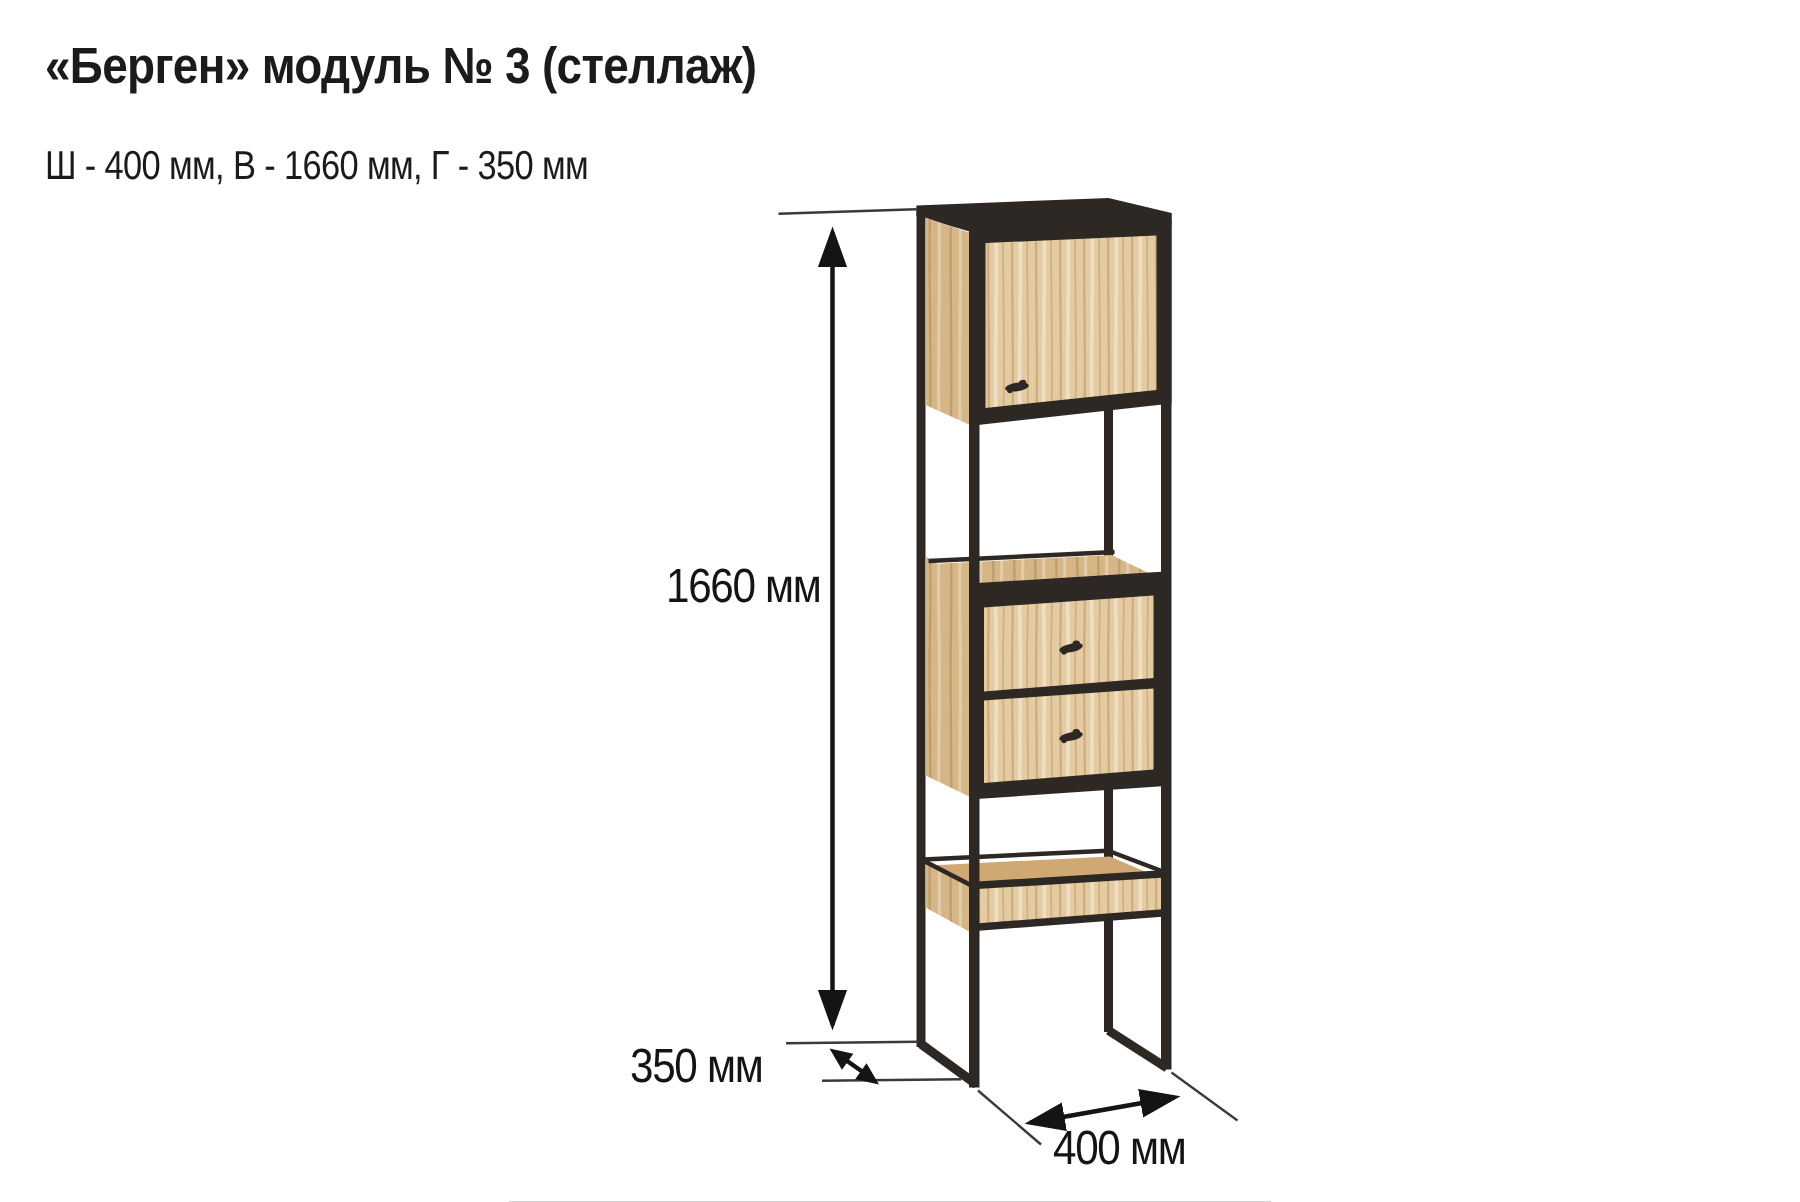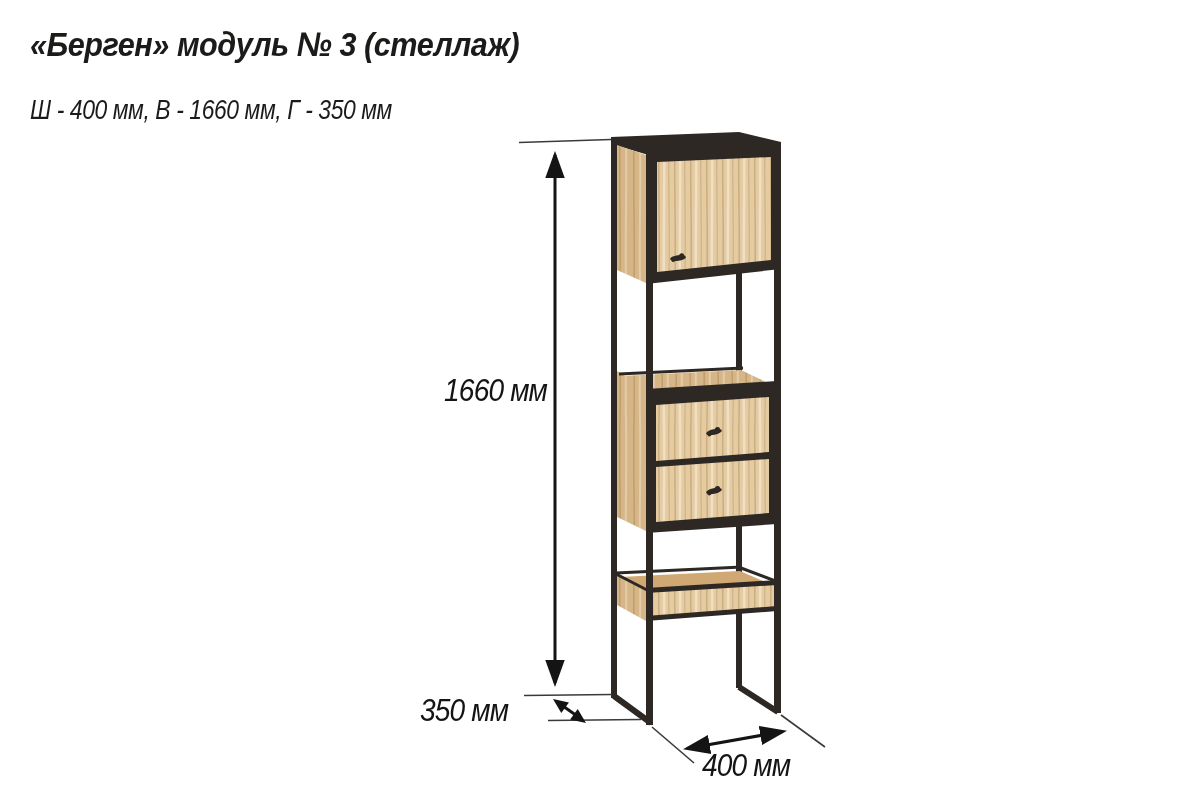--- a/index.html
+++ b/index.html
@@ -16,21 +16,20 @@
   body{
     font-family:"Liberation Sans","DejaVu Sans",sans-serif;
     background:#888;
   }
   .canvas{
     position:relative;
     width:1200px;height:801px;
     background:var(--background);
     overflow:hidden;
     margin:0 auto;
-    font-style:italic;
   }
   .title{
     position:absolute;left:30px;top:25px;
     font-size:34px;font-weight:bold;color:var(--text);
     letter-spacing:-0.5px;white-space:nowrap;
     transform:scaleX(.9);transform-origin:left center;
   }
   .subtitle{
     position:absolute;left:30px;top:95px;
     font-size:27px;font-weight:400;color:var(--text);

